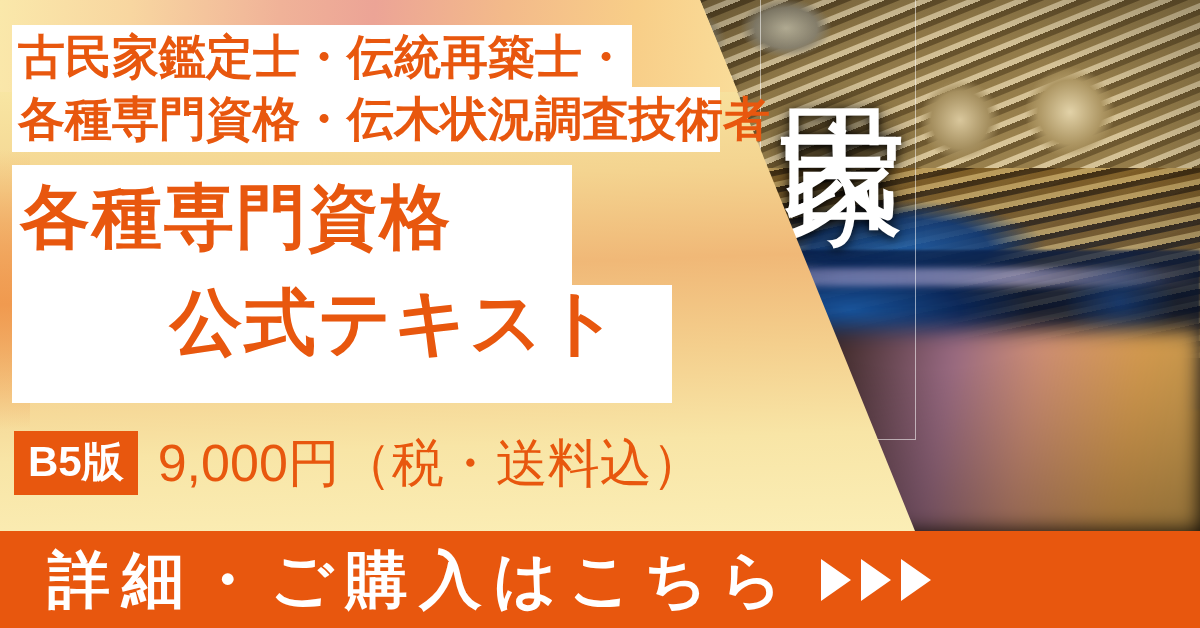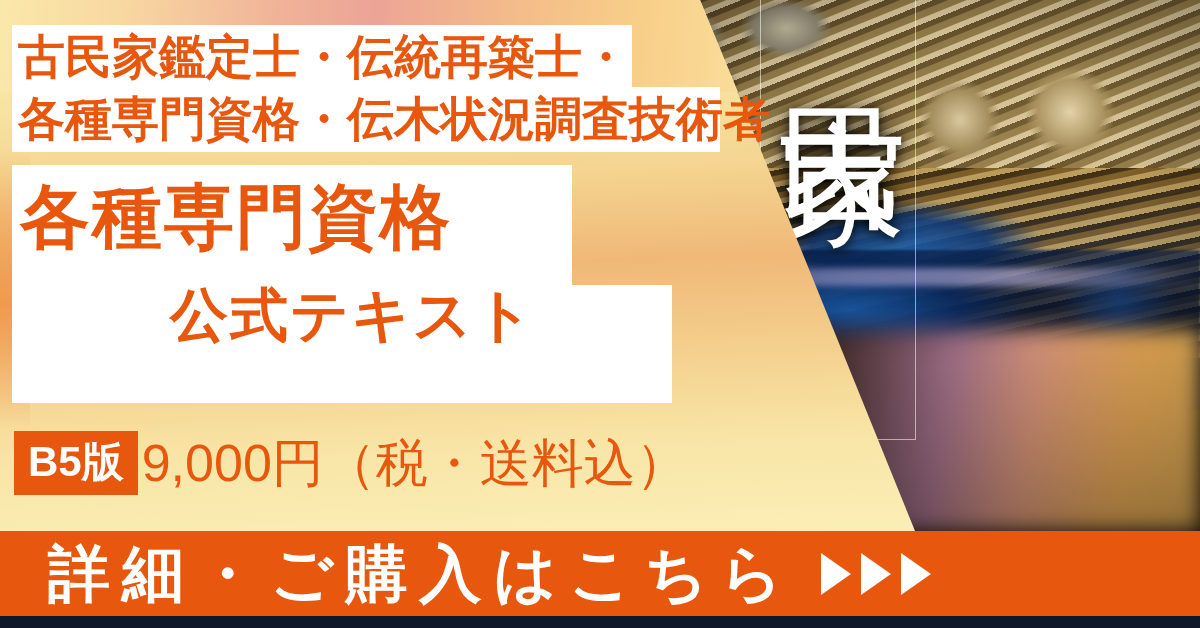--- a/index.html
+++ b/index.html
@@ -150,42 +150,42 @@
   }
   .head-lines div{display:block;}
 
   .title-1{
     position:absolute;left:20px;top:182px;
     color:#e8570e;font-size:70px;line-height:1;font-weight:700;
     letter-spacing:2px;white-space:nowrap;
   }
   .title-2{
     position:absolute;left:170px;top:286px;
-    color:#e8570e;font-size:58px;line-height:1;font-weight:700;
+    color:#e8570e;font-size:72px;line-height:1;font-weight:700;
     letter-spacing:2px;white-space:nowrap;
   }
 
   .price-row{
     position:absolute;left:14px;top:430px;height:66px;
-    display:flex;align-items:center;gap:4px;
+    display:flex;align-items:center;gap:20px;
   }
   .badge{
     background:#e8570e;color:#ffffff;
     font-size:42px;font-weight:700;line-height:1;
     padding:10px 14px 12px 14px;
     letter-spacing:0px;white-space:nowrap;
   }
   .price-text{
     color:#e8570e;font-size:52px;font-weight:400;line-height:1;
     letter-spacing:0px;white-space:nowrap;
   }
 
   
   .cta{
-    position:absolute;left:0;top:531px;width:1200px;height:85px;
+    position:absolute;left:0;top:531px;width:1200px;height:97px;
     background:#e8570e;
     display:flex;align-items:center;
   }
   .cta-text{
     color:#ffffff;font-size:62px;font-weight:700;line-height:1;
     letter-spacing:12px;margin-left:48px;white-space:nowrap;
   }
   .cta-arrows{
     display:flex;align-items:center;gap:10px;margin-left:26px;
   }

